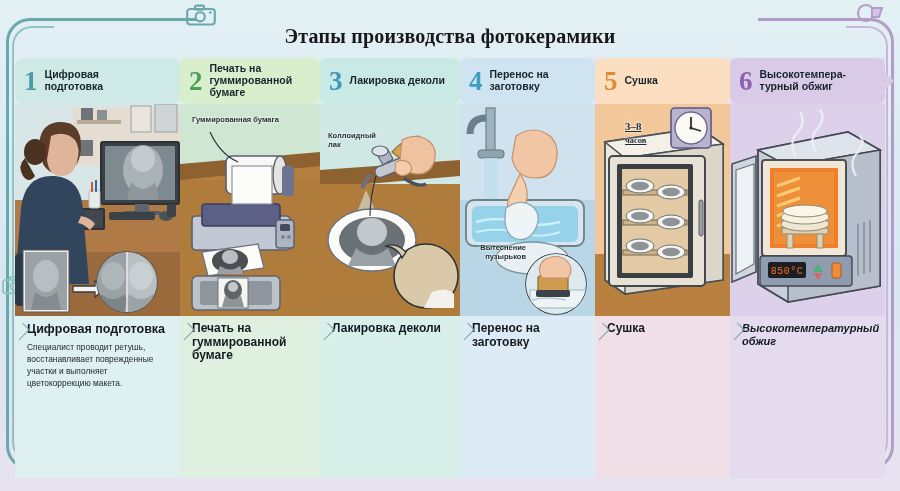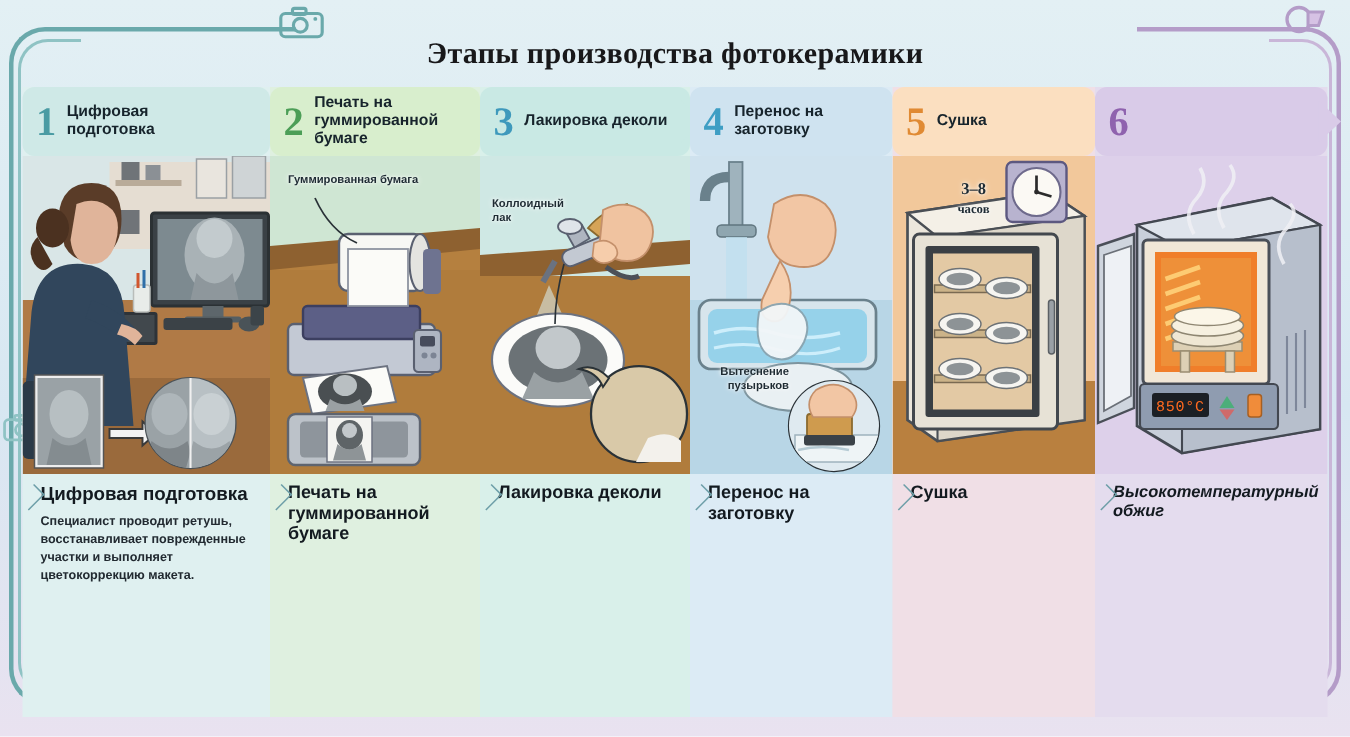--- a/index.html
+++ b/index.html
@@ -90,21 +90,21 @@
   }
 
   
   .body{position:relative;padding:6px 8px 0 12px;box-sizing:border-box;flex:1;}
   .body::before{
     content:"";position:absolute;left:1px;top:8px;width:9px;height:14px;
     border-top:1.6px solid #6d9ea8;border-right:1.6px solid #6d9ea8;
     transform:rotate(45deg);
   }
   .col-h{font-size:12px;font-weight:700;color:#131a20;line-height:1.14;margin:0 0 6px 0;}
-  .col-p{font-size:8.4px;color:#222a31;line-height:1.42;margin:0;font-weight:bold;}
+  .col-p{font-size:8.4px;color:#222a31;line-height:1.42;margin:0;}
   .c1 .col-h{font-size:12.5px;}
   .c6 .col-h{font-size:11px;font-style:italic;}
 </style>
 </head>
 <body>
 
 <div class="infographic">
 
   <div class="frame-left"></div>
   <div class="frame-left-inner"></div>
@@ -409,33 +409,35 @@
             <ellipse cx="76" cy="148" rx="9" ry="4.2" fill="#8d9396"></ellipse>
           </g>
           <rect x="104" y="96" width="4" height="36" rx="2" fill="#9aa0a6" stroke="#5b6065"></rect>
 
           <rect x="76" y="4" width="40" height="40" rx="4" fill="#b8b3cf" stroke="#5c5880" stroke-width="1.6"></rect>
           <circle cx="96" cy="24" r="16" fill="#fbf9f4" stroke="#6e6a8c" stroke-width="1.4"></circle>
           <line x1="96" y1="24" x2="96" y2="13" stroke="#2b2b2b" stroke-width="1.8"></line>
           <line x1="96" y1="24" x2="106" y2="27" stroke="#2b2b2b" stroke-width="1.8"></line>
           <circle cx="96" cy="24" r="1.6" fill="#2b2b2b"></circle>
         </svg>
-        <div class="annot" style="left:30px;top:16px;width:48px;text-align:center;font-size:11px;font-family:'Liberation Serif',serif;">
+        <div class="annot" style="left:30px;top:16px;width:48px;font-size:11px;font-family:'Liberation Serif',serif;text-decoration:underline;">
           <span>3–8</span><br>
           <span style="font-size:8.5px">часов</span>
         </div>
       </div>
       <div class="body">
         <div class="col-h">Сушка</div>
       </div>
     </div>
 
     <div class="col c6">
       <div class="hdr h6">
         <span class="num n6">6</span>
+        <span class="hdr-label" style="white-space:pre-line">Высокотемпера-
+турный обжиг</span>
       </div>
       <div class="illus">
         <svg width="155" height="212" viewBox="0 0 155 212">
           <rect width="155" height="212" fill="#ddd0ea"></rect>
 
           <path d="M2 60 L26 52 L26 168 L2 178 z" fill="#cfd5de" stroke="#4a4f58" stroke-width="1.6"></path>
           <path d="M6 66 L24 60 L24 160 L6 170 z" fill="#eef1f5" stroke="#6b7078" stroke-width="1.2"></path>
 
           <path d="M28 46 L118 28 L150 46 L150 182 L58 198 L28 180 z" fill="#c8cfda" stroke="#434851" stroke-width="1.8"></path>
           <path d="M28 46 L118 28 L150 46 L58 62 z" fill="#dfe4ec" stroke="#434851" stroke-width="1.5"></path>

